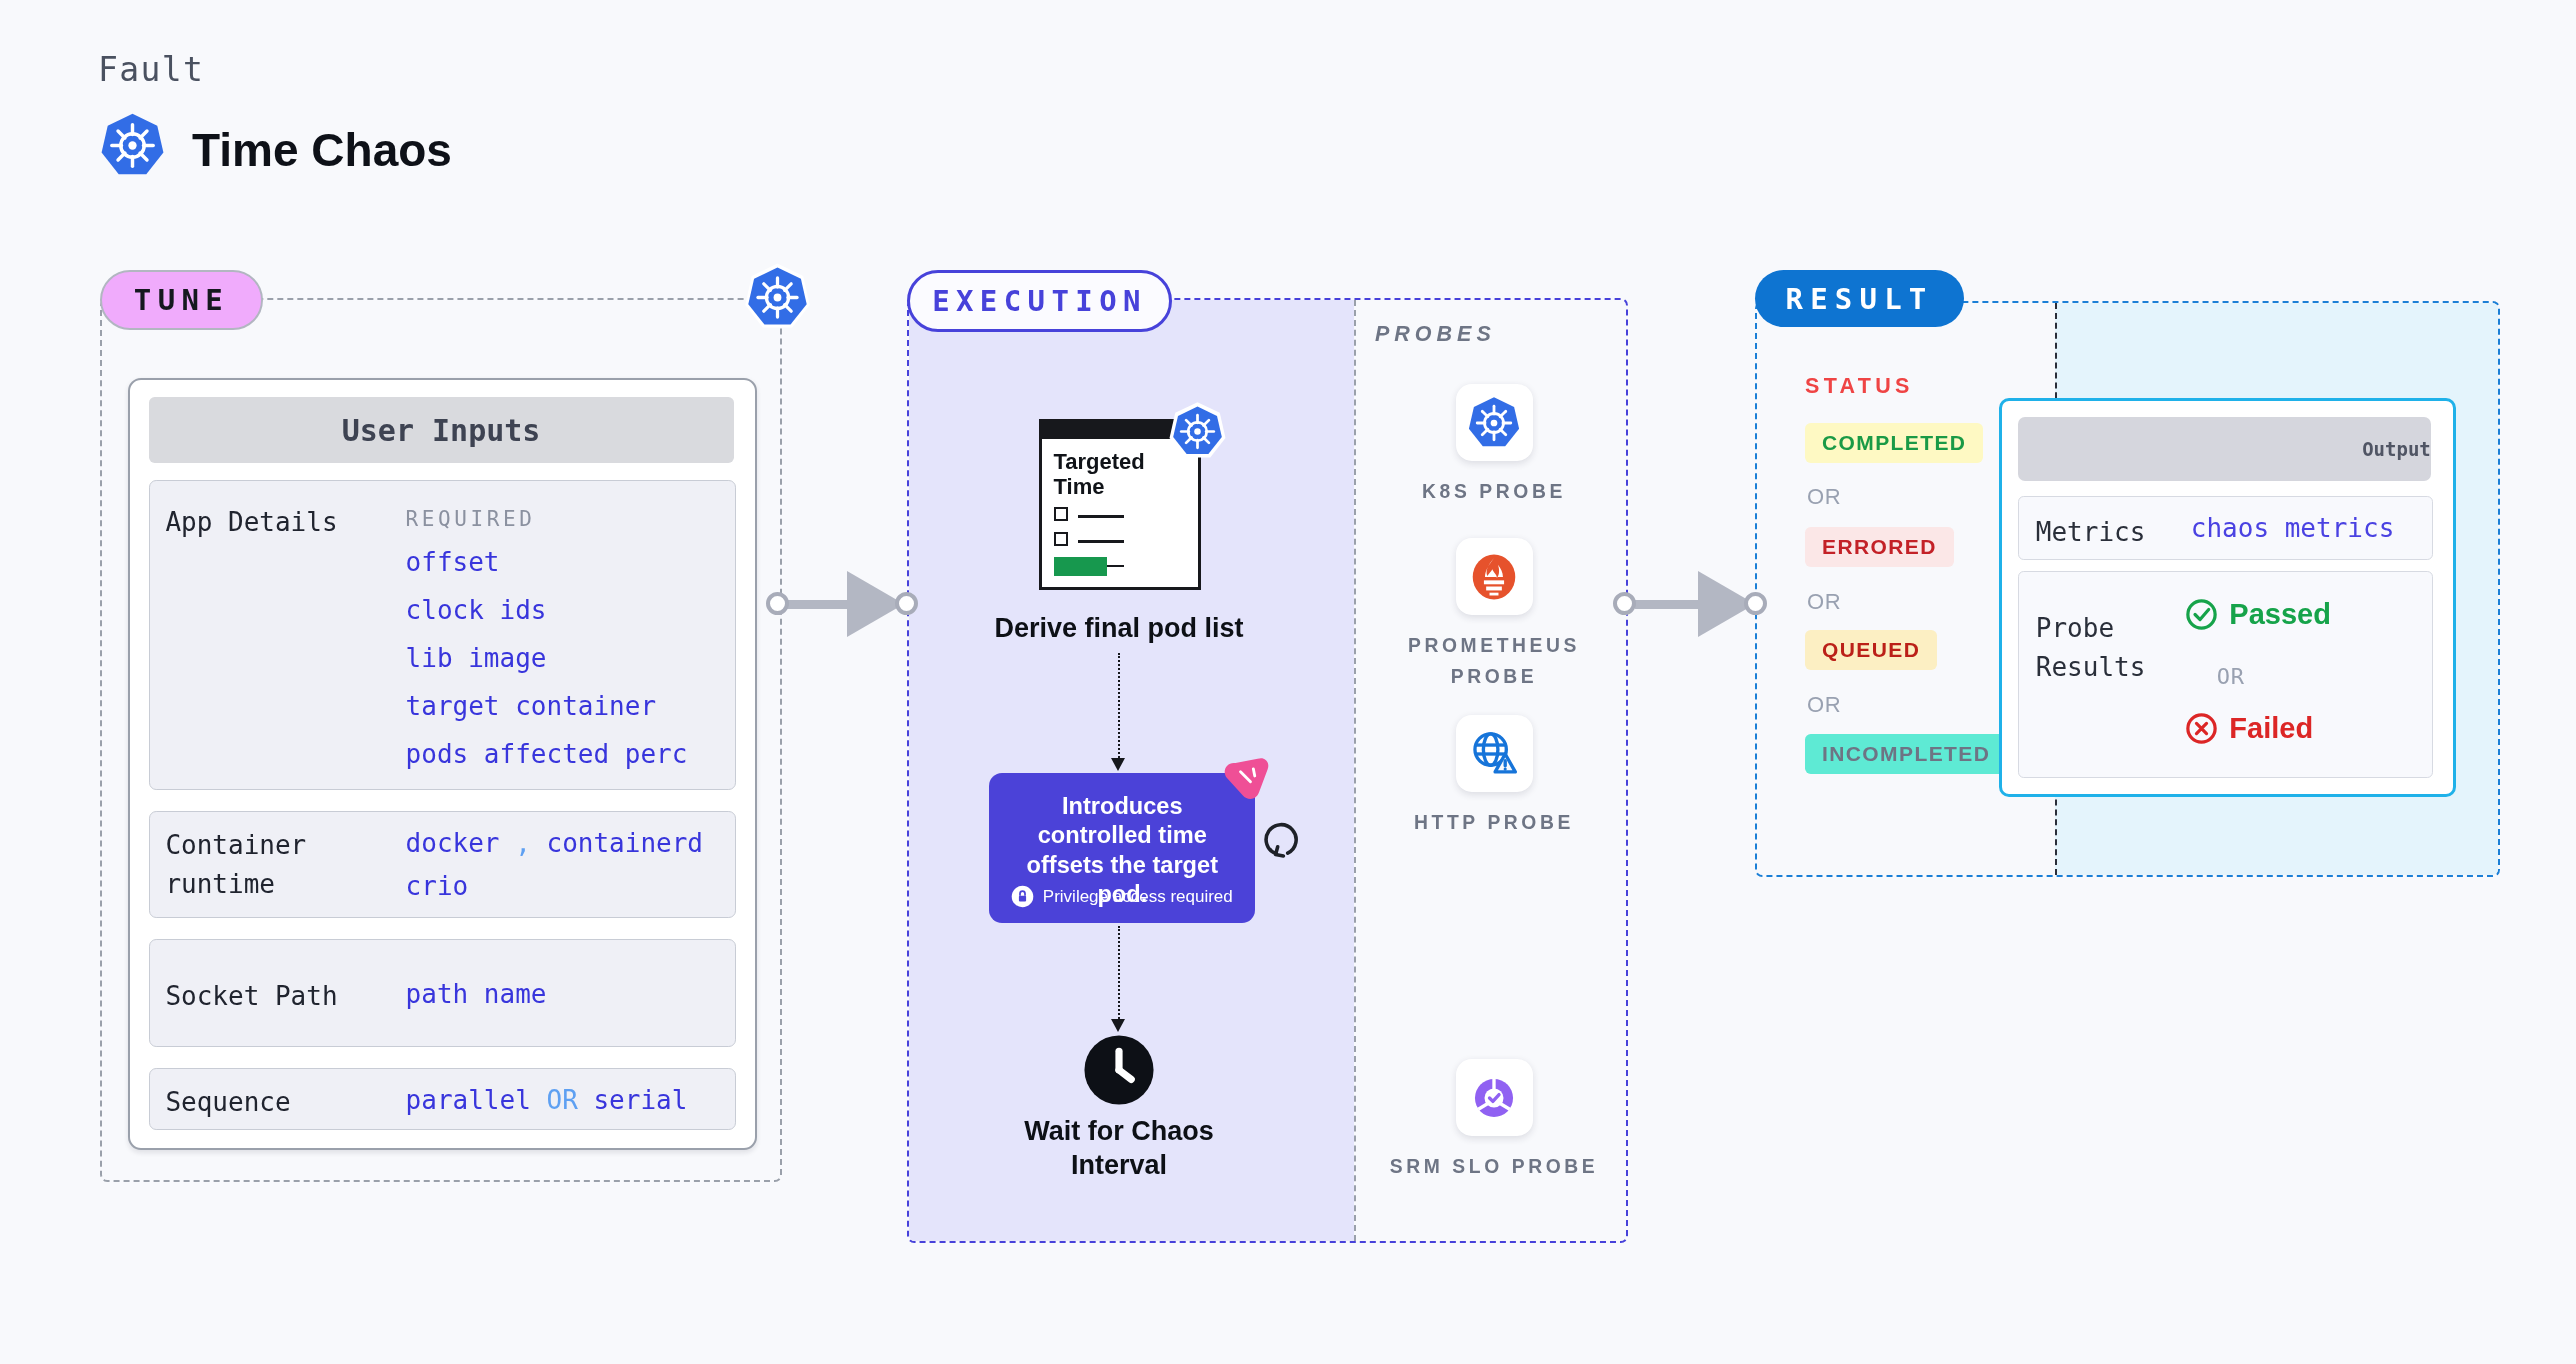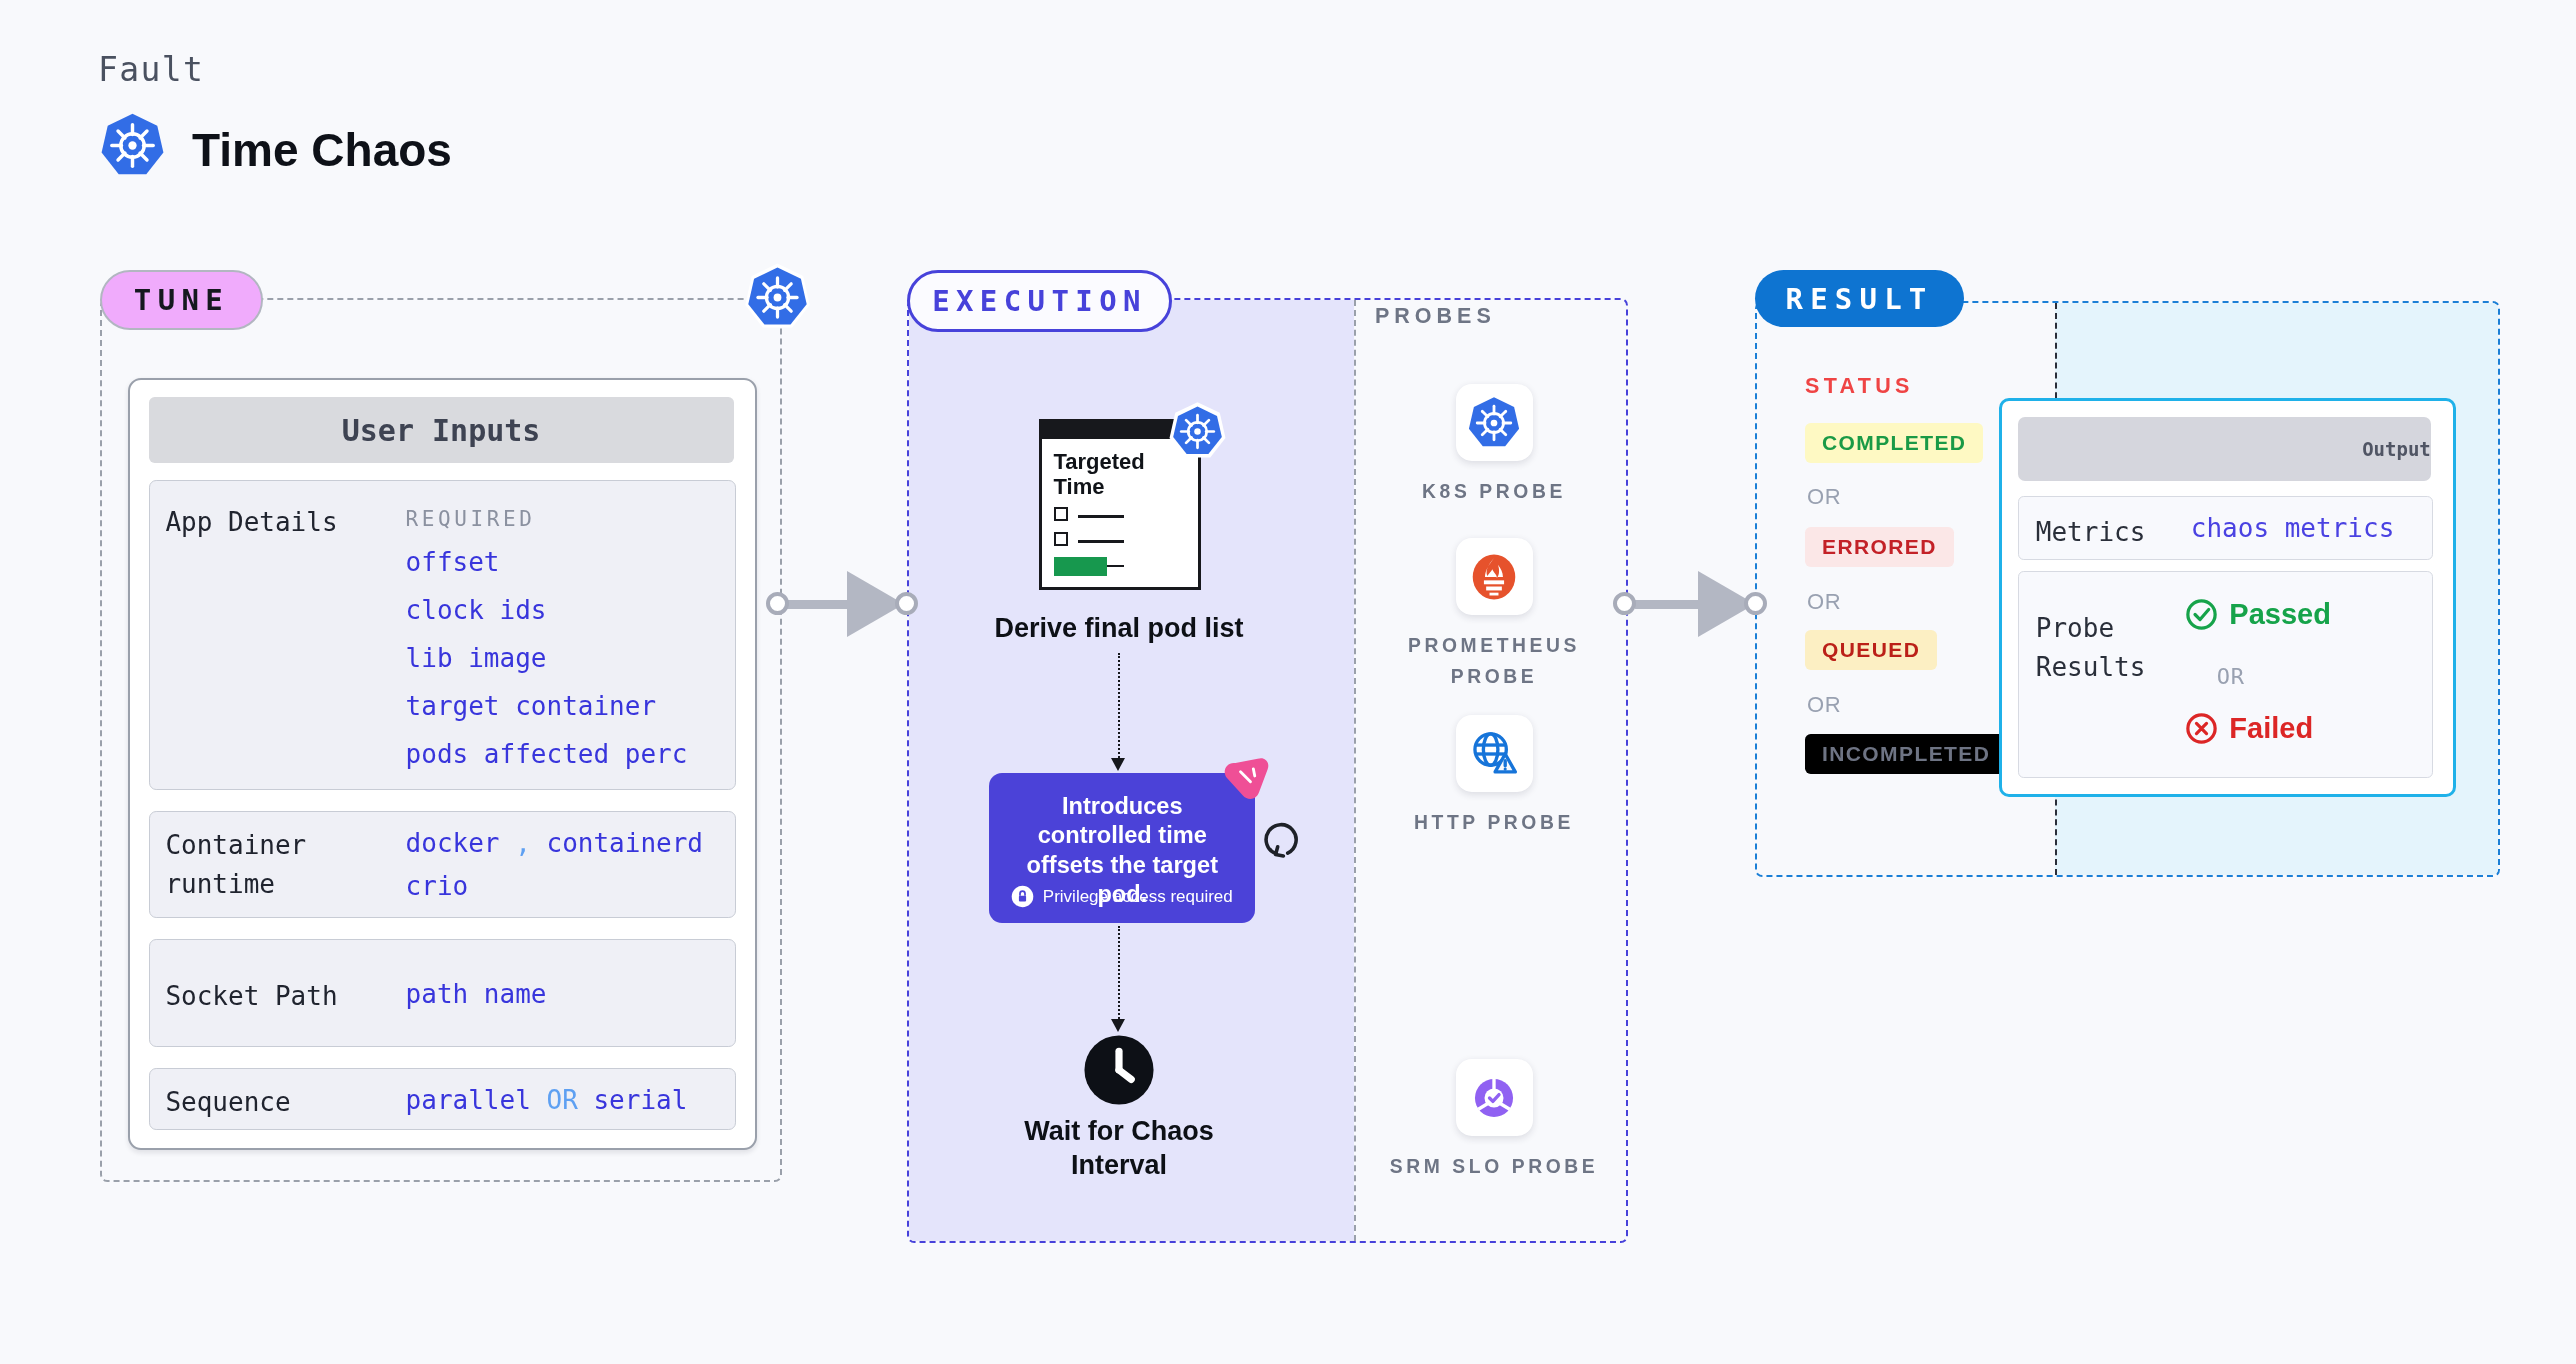--- a/index.html
+++ b/index.html
@@ -71,21 +71,21 @@
 
   
   .result-right-fill{background:#e4f4fc;}
   .result-divider{width:0;border-left:2.1px dashed #2a2e39;}
   .status-head{font-size:21.5px;font-weight:bold;color:#ef4444;letter-spacing:4.3px;}
   .badge{display:inline-block;font-weight:bold;font-size:21px;letter-spacing:1.4px;
          padding:7.9px 17px;border-radius:5.7px;}
   .badge-success{background:#fef9c3;color:#1a9a46;}
   .badge-error{background:#fbe7e7;color:#c32127;}
   .badge-warning{background:#fcefc3;color:#bb2018;}
-  .badge-neutral{background:#000000;color:#6e7484;}
+  .badge-neutral{background:#5eead4;color:#6e7484;}
   .or-text{font-size:22px;color:#99a1b1;font-weight:500;letter-spacing:0.7px;}
   .output-card{background:#ffffff;border:3.6px solid #1fb1e9;border-radius:10px;}
   .output-header{background:#d5d6dd;border-radius:7px;display:flex;align-items:center;
                  justify-content:flex-end;font-weight:bold;font-size:19px;color:#505564;}
   .output-row{background:#f8f9fd;border:1.4px solid #d7dae2;border-radius:5.7px;}
   .out-label{font-size:26px;color:#2a2f3a;line-height:1.5;}
   .out-value{font-size:26px;color:#4a42e2;}
   .passed-text{font-size:29px;font-weight:bold;color:#16a34a;}
   .failed-text{font-size:29px;font-weight:bold;color:#dc2626;}
 </style>
@@ -226,21 +226,21 @@
   <div class="abs dot-line" style="left:1118px;top:926px;height:93px;"></div>
   <div class="abs dot-head" style="left:1111px;top:1019px;"></div>
 
   <svg class="abs" style="left:1083px;top:1034px;" width="72" height="72" viewBox="0 0 100 100">
     <circle cx="50" cy="50" r="48" fill="#0d1016"></circle>
     <path d="M50 50 L50 24" stroke="#ffffff" stroke-width="10" stroke-linecap="round"></path>
     <path d="M50 50 L67 63" stroke="#ffffff" stroke-width="10" stroke-linecap="round"></path>
   </svg>
   <div class="abs step-label" style="left:997px;top:1115px;width:244px;">Wait for Chaos Interval</div>
 
-  <div class="abs probe-head" style="left:1375px;top:304px;">PROBES</div>
+  <div class="abs probe-head" style="left:1375px;top:322px;font-style:italic;">PROBES</div>
 
   <div class="abs" style="left:1383px;top:384px;width:222px;">
     <div class="probe-tile" style="margin:0 auto;">
       <svg width="56" height="56" viewBox="0 0 100 100">
           <use href="#k8s-wheel"></use>
         </svg>
     </div>
     <div class="probe-label" style="margin-top:15.8px;">K8S PROBE</div>
   </div>
 

